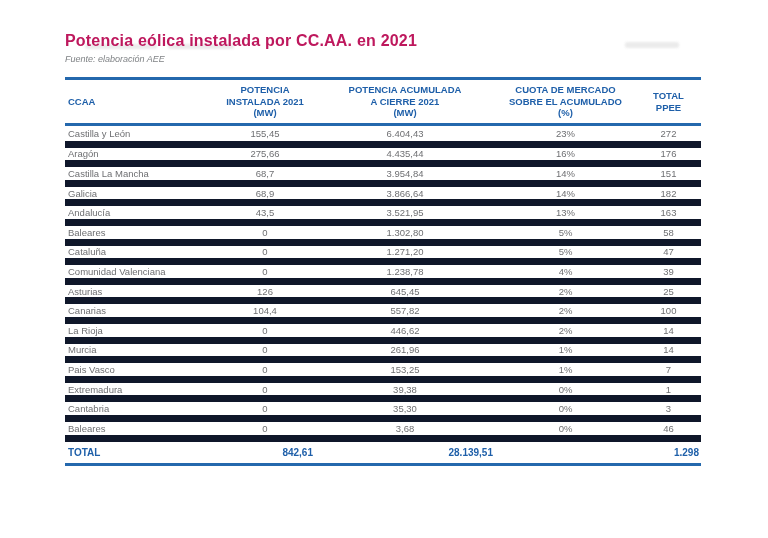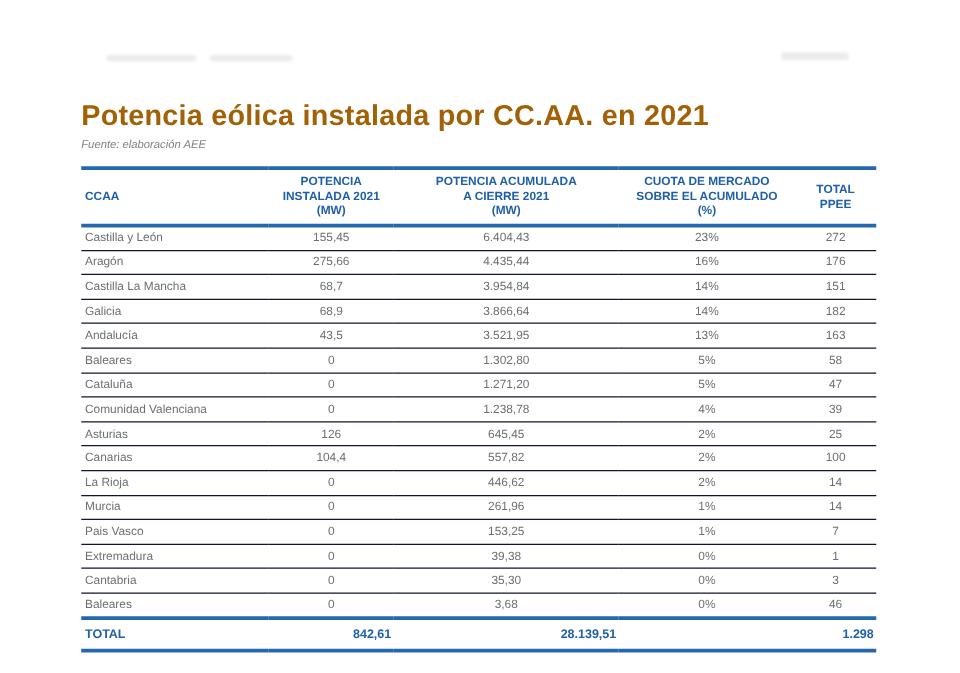--- a/index.html
+++ b/index.html
@@ -12,24 +12,24 @@
   }
   .sheet { position: absolute; left: 65px; top: 0; width: 636px; }
 
   
   .ghost { position: absolute; background: #b9b9b9; opacity: .28; filter: blur(1.2px); border-radius: 2px; }
   .g1 { left: 85px;  top: 44px; width: 72px; height: 5px; }
   .g2 { left: 168px; top: 44px; width: 66px; height: 5px; }
   .g3 { left: 625px; top: 42px; width: 54px; height: 6px; }
 
   .title {
-    margin-top: 79px;
-    font-size: 23px;
+    margin-top: 32px;
+    font-size: 16px;
     font-weight: bold;
-    color: #a16207;
+    color: #be185d;
     letter-spacing: .2px;
   }
   .source {
     margin-top: 4px;
     font-size: 9px;
     color: #7f8285;
     font-style: italic;
   }
 
   table.data {
@@ -51,21 +51,21 @@
     text-align: center;
     font-size: 9.5px;
     line-height: 11.5px;
     font-weight: bold;
     color: #1e5fa9;
     white-space: pre-line;
     padding: 2px;
   }
   thead th:first-child { text-align: left; padding-left: 3px; margin-top: 48px; }
 
-  tbody tr { border-bottom: 1px solid #0f172a; }
+  tbody tr { border-bottom: 7px solid #0f172a; }
   tbody td {
     height: 19.6px;
     font-size: 9.5px;
     color: #6e6f72;
     text-align: center;
     padding: 0 2px;
     vertical-align: middle;
   }
   tbody td:first-child { text-align: left; padding-left: 3px; }
 

